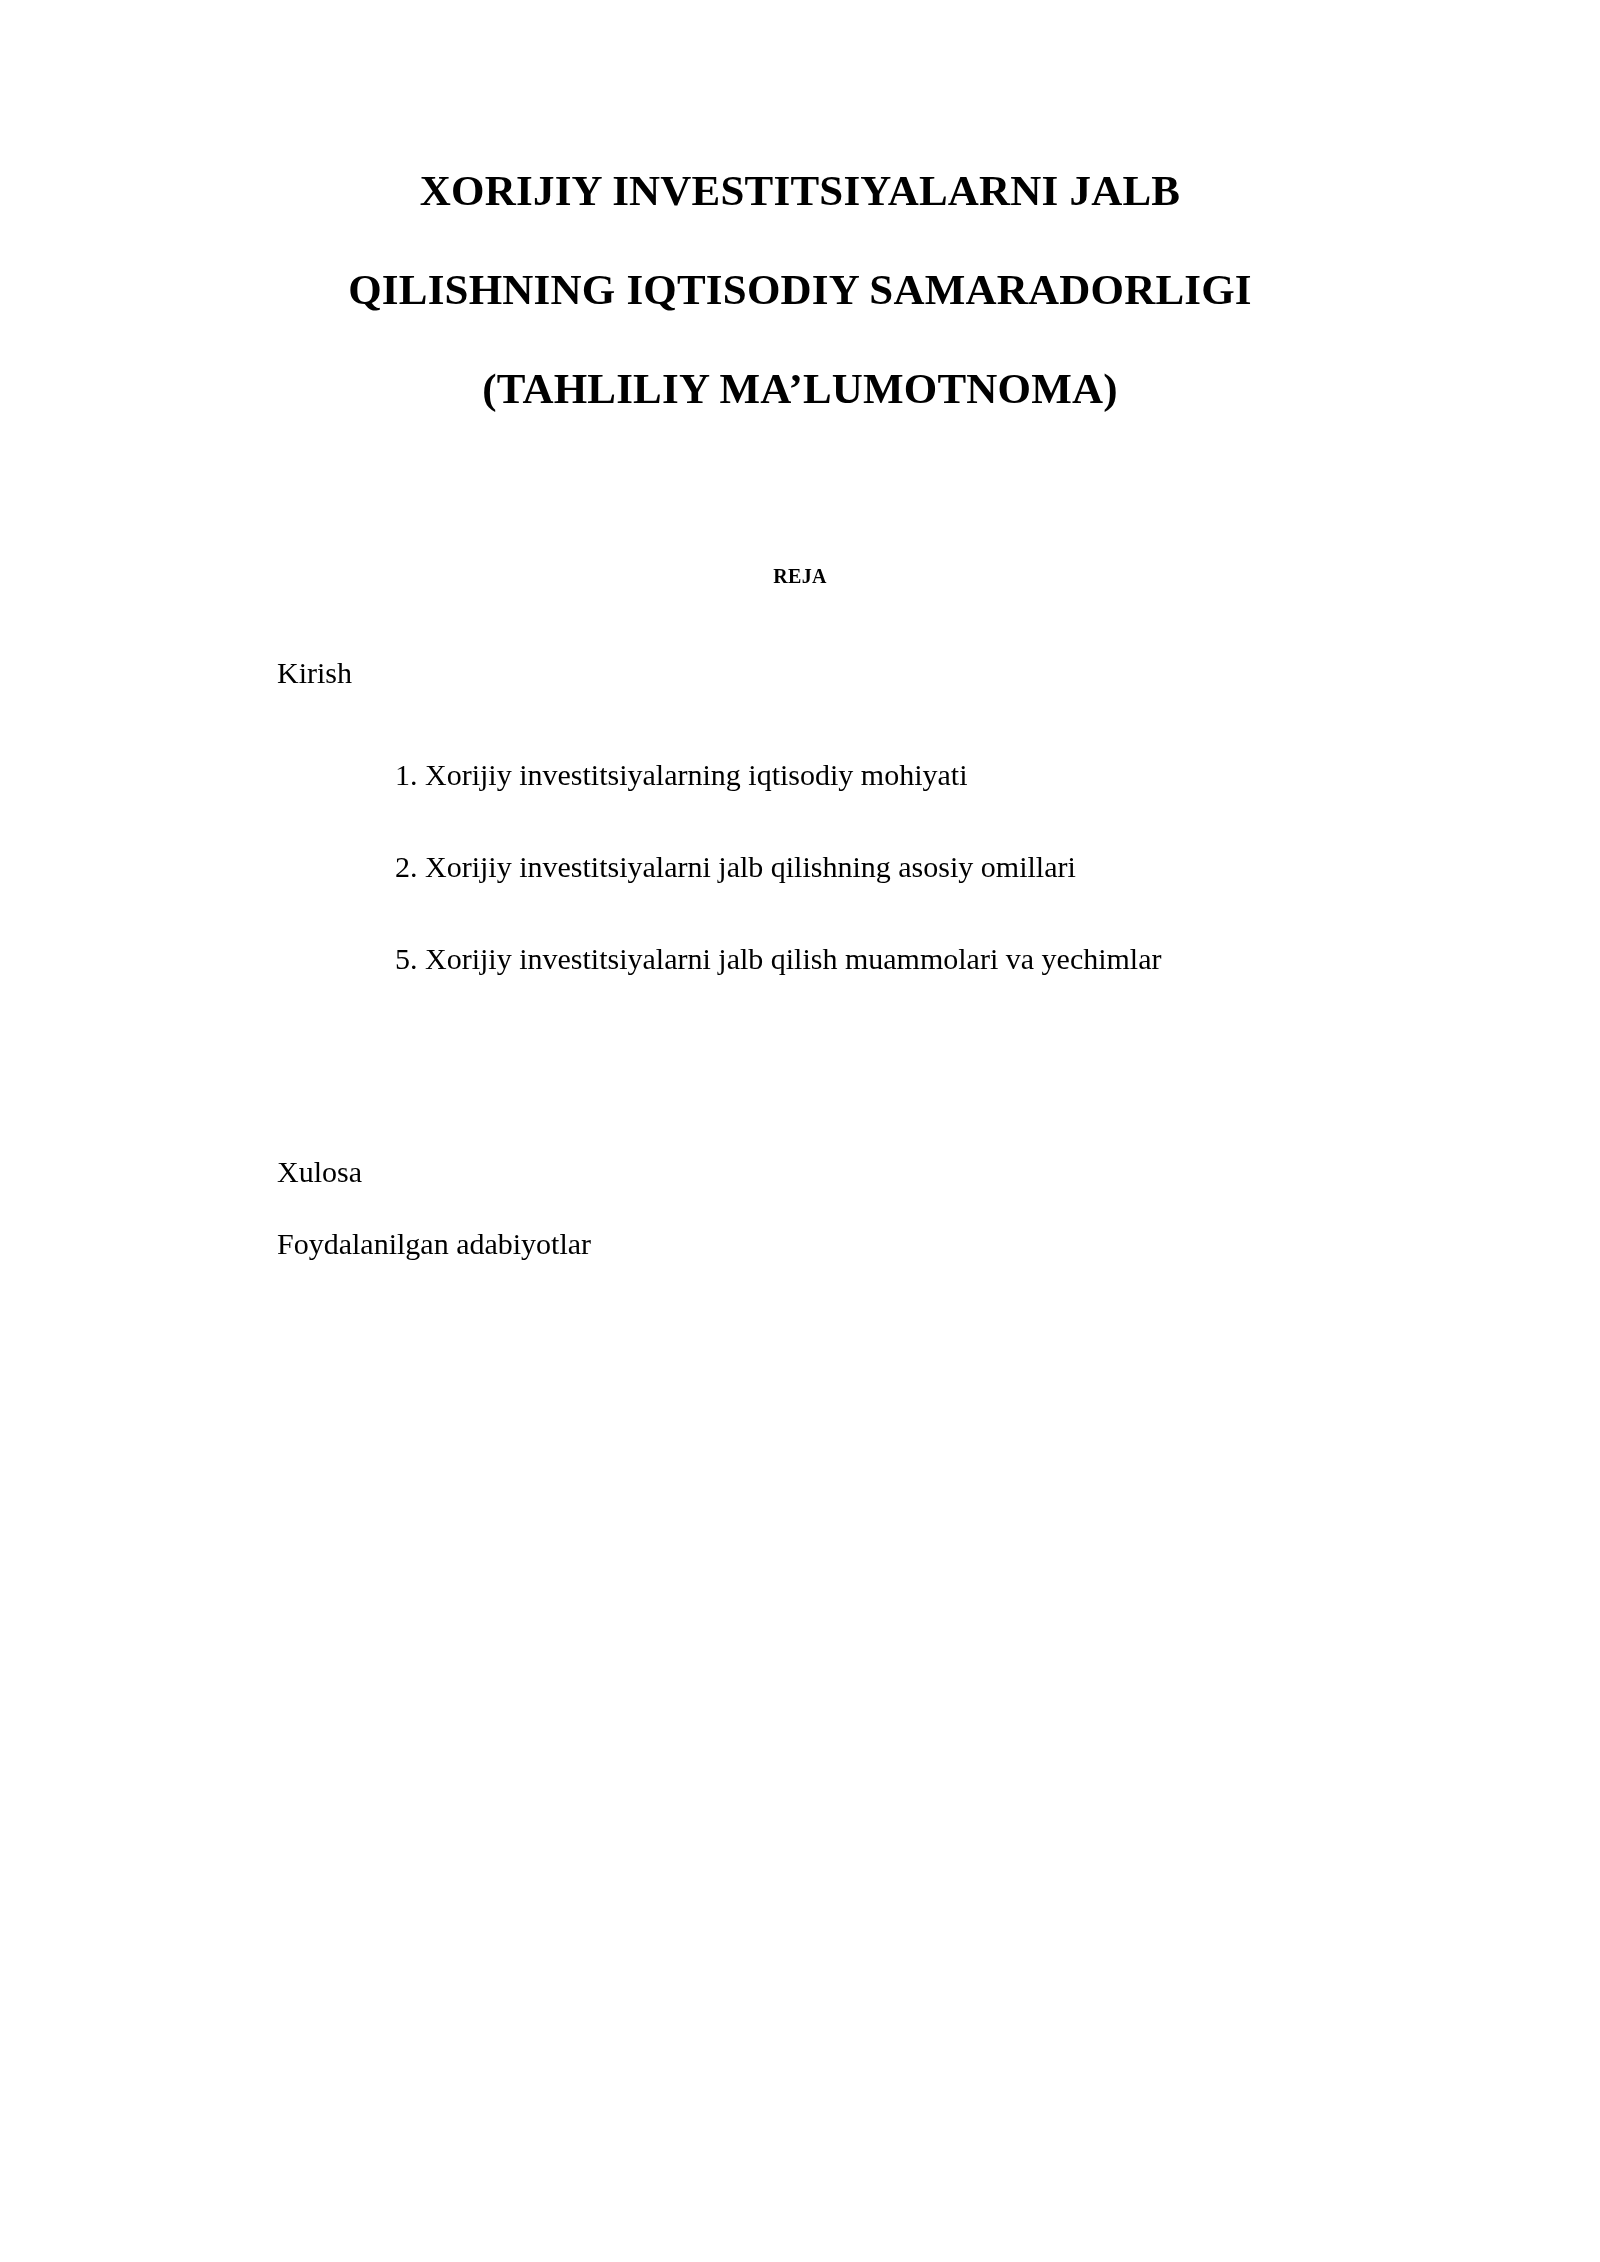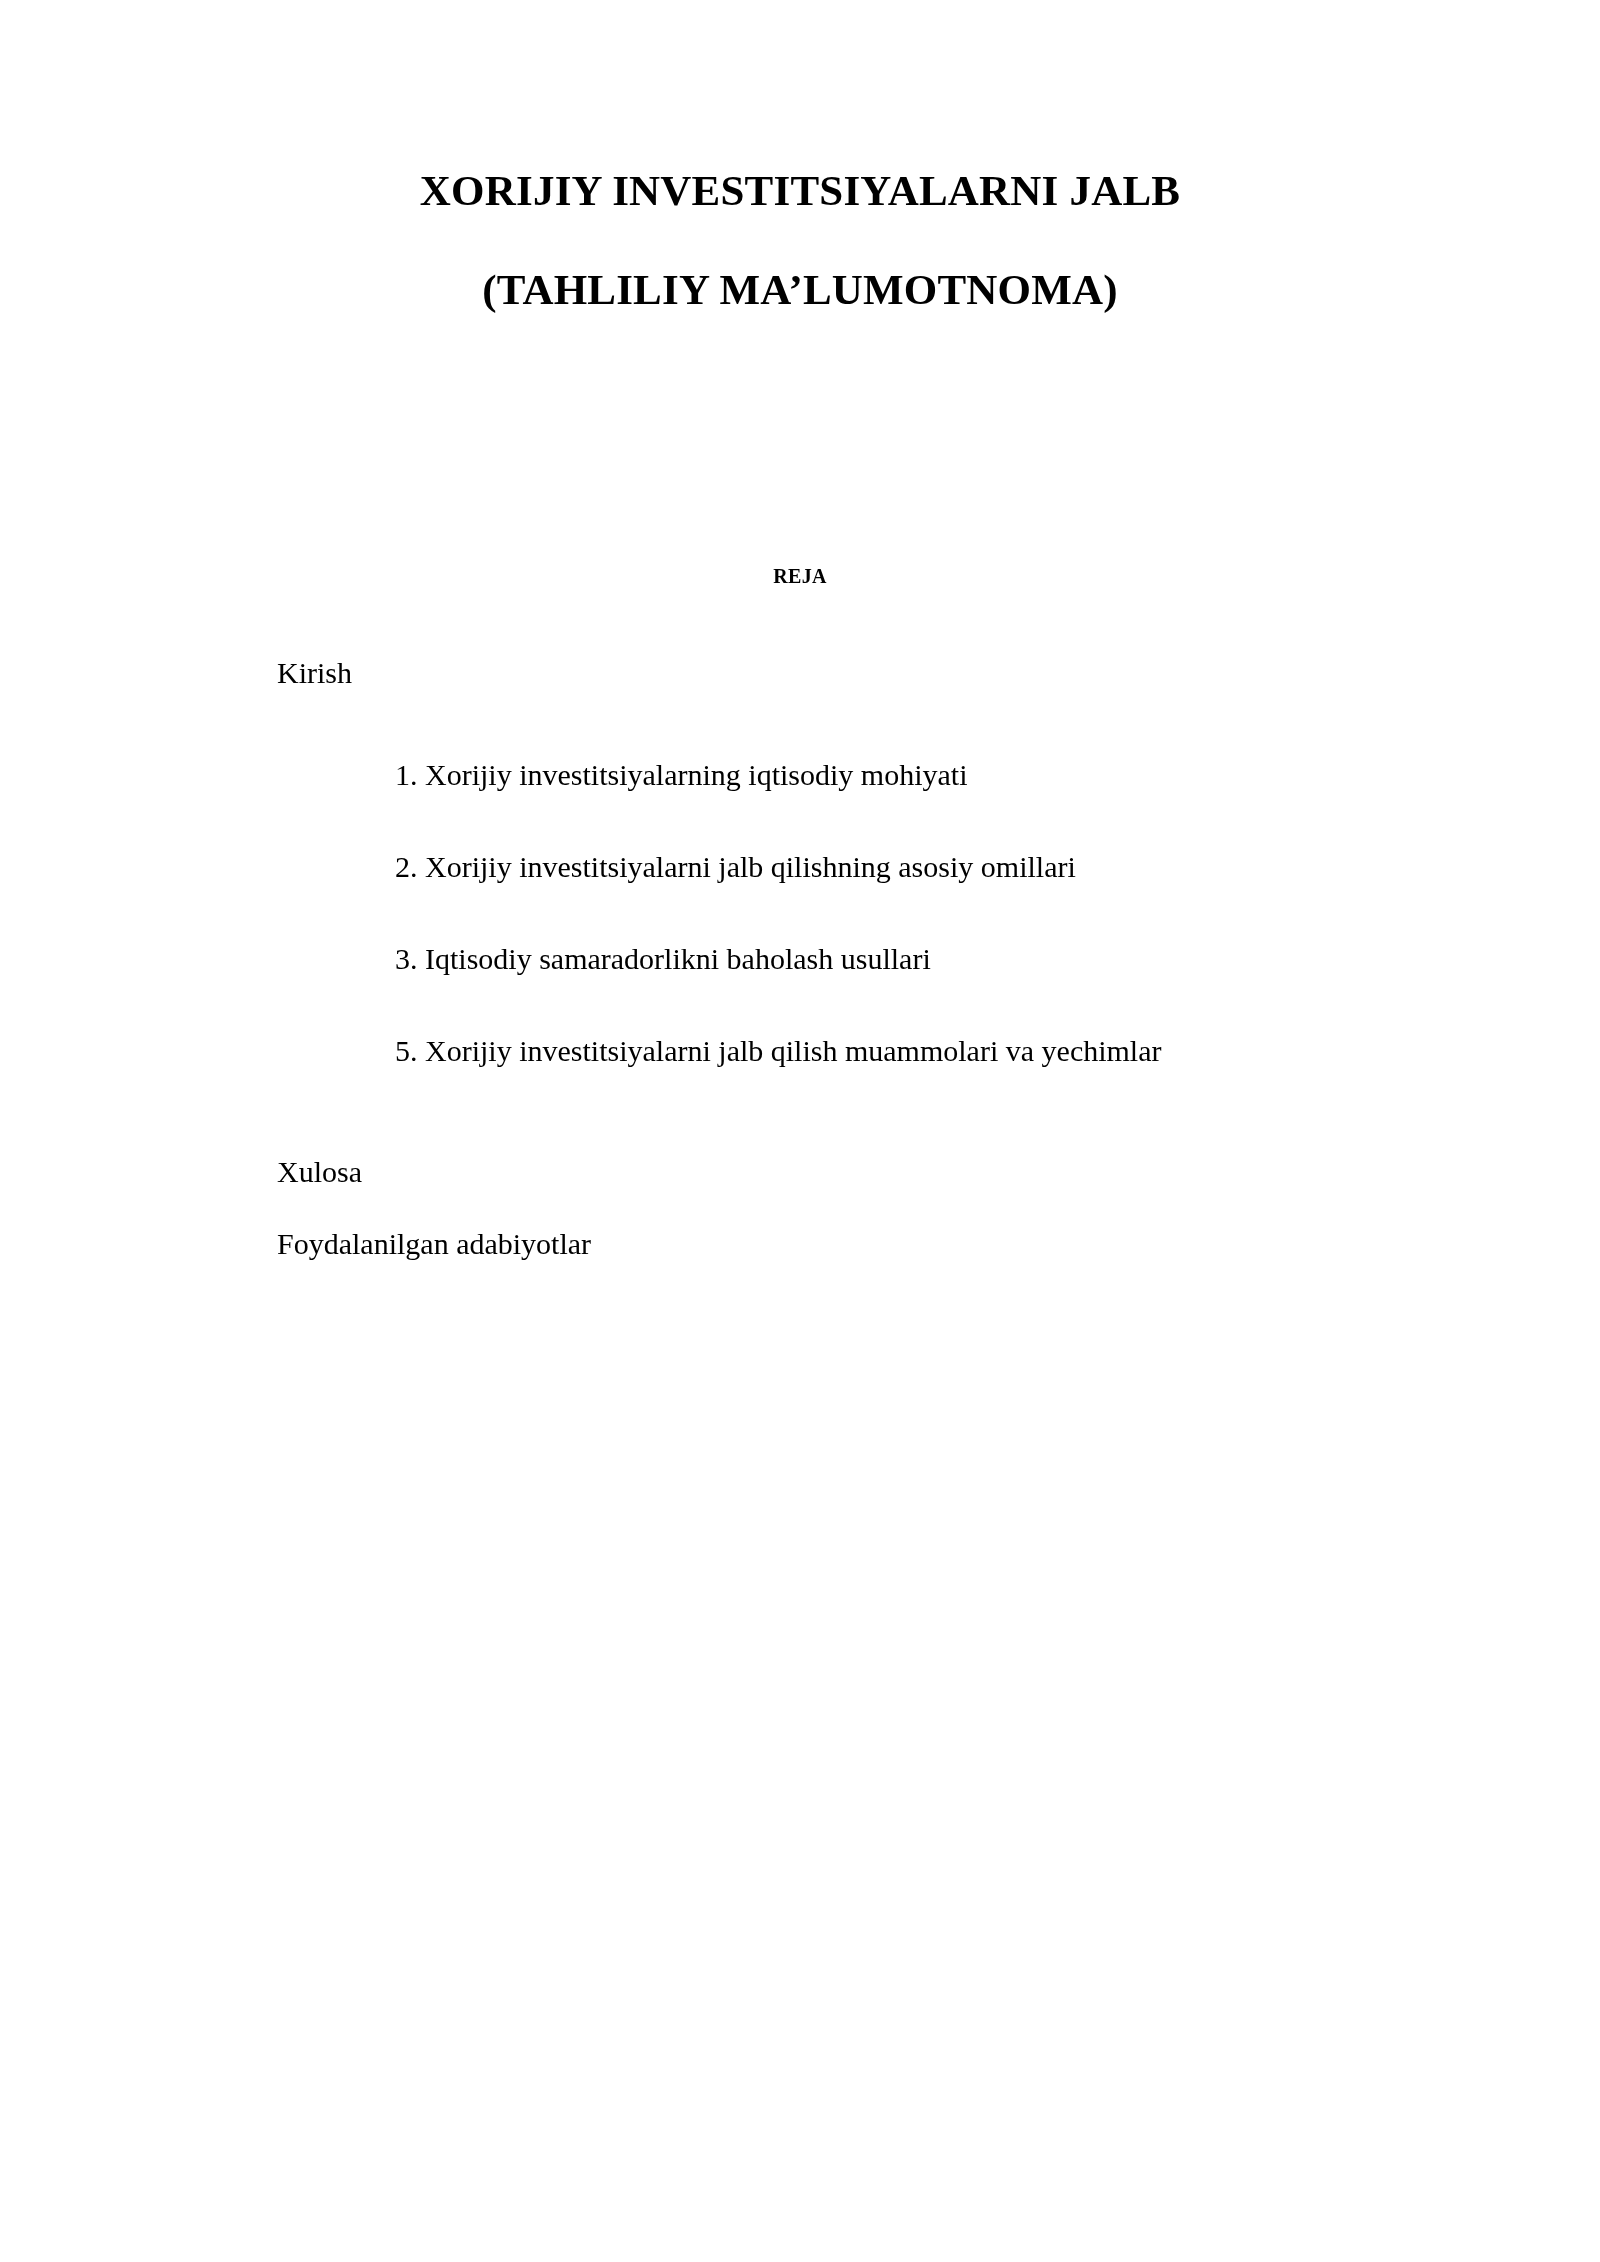--- a/index.html
+++ b/index.html
@@ -104,31 +104,31 @@
     line-height: 1.2;
   }
 </style>
 </head>
 <body>
 
 <div class="page">
 
   <h1 class="doc-title">
     <span class="title-line">XORIJIY INVESTITSIYALARNI JALB</span>
+    <span class="title-line">QILISHNING IQTISODIY SAMARADORLIGI</span>
     <span class="title-line">(TAHLILIY MA’LUMOTNOMA)</span>
   </h1>
 
   <div class="plan-heading">REJA</div>
 
   <div class="intro-line">Kirish</div>
 
   <ul class="plan-list">
     <li>1. Xorijiy investitsiyalarning iqtisodiy mohiyati</li>
     <li>2. Xorijiy investitsiyalarni jalb qilishning asosiy omillari</li>
-    <li>3. Iqtisodiy samaradorlikni baholash usullari</li>
     <li>5. Xorijiy investitsiyalarni jalb qilish muammolari va yechimlar</li>
   </ul>
 
   <div class="conclusion-line">Xulosa</div>
 
   <div class="references-line">Foydalanilgan adabiyotlar</div>
 
 </div>
 
 </body></html>

